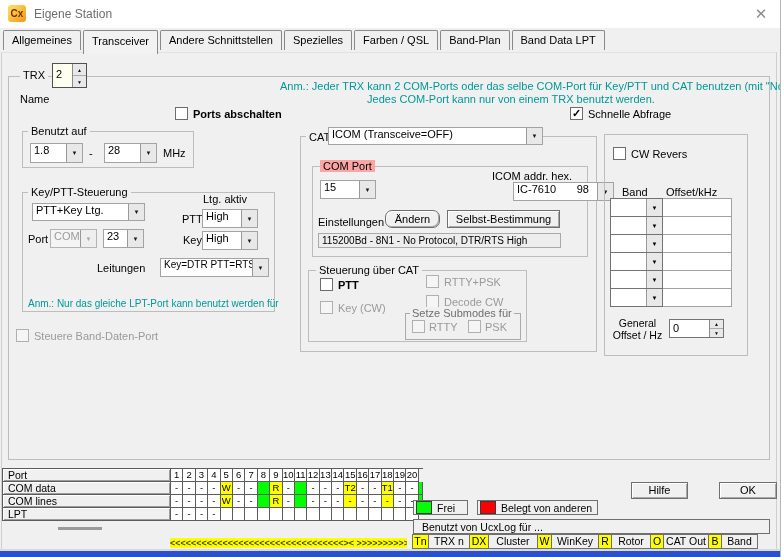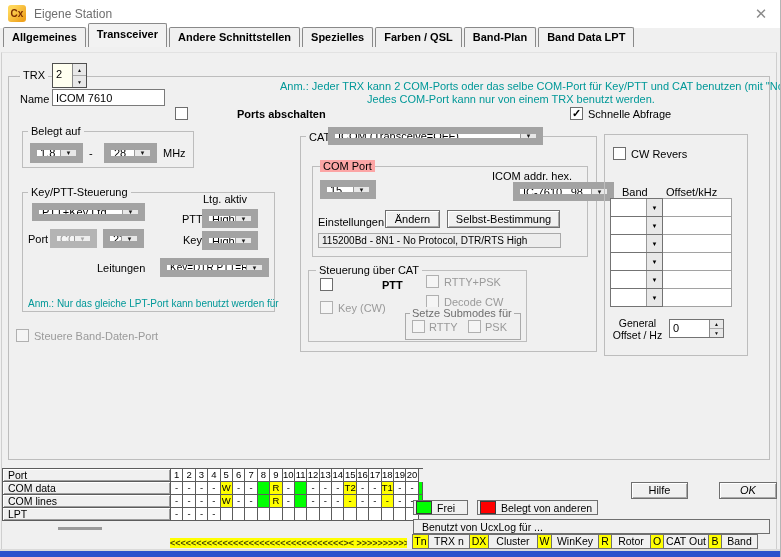--- a/index.html
+++ b/index.html
@@ -9,43 +9,43 @@
   .abs{position:absolute;box-sizing:border-box;}
   
   .titlebar{position:absolute;left:0;top:0;width:781px;height:28px;background:#ffffff;}
   .appicon{position:absolute;left:8px;top:5px;width:18px;height:17px;border-radius:3px;
            background:linear-gradient(135deg,#ffd659 20%,#efa21e 85%);color:#7c2d00;
            font-size:10px;font-weight:bold;text-align:center;line-height:17px;}
   .wtitle{position:absolute;left:34px;top:7px;color:#6f6f6f;font-size:12px;}
   .closex{position:absolute;right:8px;top:3px;width:24px;height:22px;color:#8b8b8b;
           font-size:15px;text-align:center;line-height:22px;}
   
-  .tabstrip{position:absolute;left:3px;top:24px;height:23px;display:flex;align-items:flex-end;z-index:3;font-weight:bold;}
+  .tabstrip{position:absolute;left:3px;top:30px;height:23px;display:flex;z-index:3;}
   .tab{height:19px;line-height:19px;padding:0 8px;background:#f0f0f0;border:1px solid #898989;
        border-bottom:none;border-radius:2px 2px 0 0;margin-right:2px;white-space:nowrap;}
   .tab.active{height:23px;line-height:21px;background:#f2f2f2;z-index:4;}
   .tabpage{position:absolute;left:1px;top:52px;width:776px;height:505px;background:#f0f0f0;
            border:1px solid #cfcfcf;border-top:1px solid #e2e2e2;box-sizing:border-box;}
   
   .gb{position:absolute;border:1px solid #bdbdbd;box-sizing:border-box;}
   
-  .combo{position:absolute;background:#fff;border:7px solid #a3a3a3;box-sizing:border-box;
-         display:flex;align-items:center;overflow:hidden;}
+  .combo{position:absolute;background:#fff;border:1px solid #a3a3a3;box-sizing:border-box;
+         display:flex;align-items:flex-start;overflow:hidden;}
   .combo .cv{flex:1;padding-left:3px;white-space:nowrap;overflow:hidden;}
   .combo .ca{width:15px;align-self:stretch;background:#e8e8e8;border-left:1px solid #999;
              display:flex;align-items:center;justify-content:center;font-size:6px;color:#1a1a1a;flex:none;}
   .combo.disabled{background:#f4f4f4;border-color:#b4b4b4;color:#9b9b9b;}
   .combo.disabled .ca{color:#a8a8a8;background:#eeeeee;}
   .combo.small .cv{font-size:10px;}
   
   .cb{position:absolute;width:13px;height:13px;background:#fff;border:1px solid #6d6d6d;
       box-sizing:border-box;text-align:center;line-height:11px;font-size:11px;font-weight:bold;}
   .cb.disabled{border-color:#b0b0b0;background:#f5f5f5;}
   .lbl{position:absolute;white-space:nowrap;}
-  .bold{font-weight:bold;margin-left:44px;}
+  .bold{font-weight:bold;}
   .gray{color:#9a9a9a;}
   .dgray{color:#6e6e6e;}
   .note{position:absolute;color:#009898;white-space:nowrap;}
   
   .btn{position:absolute;background:#f0f0f0;border:1px solid #6f6f6f;box-sizing:border-box;
        box-shadow:inset 1px 1px 0 #ffffff,inset -1px -1px 0 #a9a9a9;text-align:center;}
   .inp{position:absolute;background:#fff;border:1px solid #7a7a7a;box-sizing:border-box;
        font:11px "Liberation Sans",sans-serif;padding:0 3px;outline:none;}
   .sunken{position:absolute;background:#ededed;border:1px solid #a9a9a9;box-sizing:border-box;
           font-size:10px;line-height:13px;padding-left:3px;white-space:nowrap;overflow:hidden;}
@@ -112,32 +112,31 @@
   <div class="gb" style="left:8px;top:76px;width:762px;height:384px;"></div>
   <span class="lbl" style="left:20px;top:69px;background:#f0f0f0;padding:0 3px;">TRX</span>
   <div class="spin" style="left:52px;top:63px;width:35px;height:25px;">
     <span class="sv" style="background:#fffff0;">2</span>
     <span class="sbtns">
       <span class="sb up">▲</span>
       <span class="sb down">▼</span>
     </span>
   </div>
   <span class="lbl" style="left:20px;top:93px;">Name</span>
-  <input class="inp" style="left: 52px; top: 89px; width: 113px; height: 17px;" value="ICOM 7610">
 
   <div class="note" style="left:280px;top:80px;width:462px;text-align:center;">Anm.: Jeder TRX kann 2 COM-Ports oder das selbe COM-Port für Key/PTT und CAT benutzen (mit "No Protocol").</div>
   <div class="note" style="left:280px;top:93px;width:462px;text-align:center;">Jedes COM-Port kann nur von einem TRX benutzt werden.</div>
 
   <span class="cb" style="left:175px;top:107px;"></span>
   <span class="lbl bold" style="left:193px;top:108px;">Ports abschalten</span>
   <span class="cb checked" style="left:570px;top:107px;">✓</span>
   <span class="lbl" style="left:588px;top:108px;">Schnelle Abfrage</span>
 
   <div class="gb" style="left:22px;top:131px;width:172px;height:37px;"></div>
-  <span class="lbl" style="left:28px;top:125px;background:#f0f0f0;padding:0 3px;">Belegt auf</span>
+  <span class="lbl" style="left:28px;top:125px;background:#f0f0f0;padding:0 3px;">Benutzt auf</span>
   <div class="combo" style="left:30px;top:143px;width:53px;height:20px;">
     <span class="cv">1.8</span>
       <span class="ca">▼</span>
   </div>
   <span class="lbl" style="left:89px;top:147px;">-</span>
   <div class="combo" style="left:104px;top:143px;width:53px;height:20px;">
     <span class="cv">28</span>
       <span class="ca">▼</span>
   </div>
   <span class="lbl" style="left:163px;top:147px;">MHz</span>
@@ -191,21 +190,21 @@
     <span class="cv">15</span>
       <span class="ca">▼</span>
   </div>
   <span class="lbl" style="left:492px;top:170px;">ICOM addr. hex.</span>
   <div class="combo" style="left:513px;top:182px;width:101px;height:19px;">
     <span class="cv">IC-7610</span>
     <span style="padding-right:8px;">98</span>
     <span class="ca">▼</span>
   </div>
   <span class="lbl" style="left:318px;top:216px;">Einstellungen</span>
-  <div class="btn" style="left:385px;top:210px;width:55px;height:18px;line-height:16px;">Ändern</div>
+  <div class="btn" style="left:385px;top:210px;width:55px;height:18px;line-height:16px;border-radius:7px;">Ändern</div>
   <div class="btn" style="left:447px;top:210px;width:113px;height:18px;line-height:16px;">Selbst-Bestimmung</div>
   <div class="sunken" style="left:318px;top:233px;width:243px;height:15px;">115200Bd - 8N1 - No Protocol, DTR/RTS High</div>
 
   <div class="gb" style="left:308px;top:270px;width:219px;height:72px;"></div>
   <span class="lbl" style="left:316px;top:264px;background:#f0f0f0;padding:0 3px;">Steuerung über CAT</span>
   <span class="cb" style="left:320px;top:278px;"></span>
   <span class="lbl bold" style="left:338px;top:279px;">PTT</span>
   <span class="cb disabled" style="left:320px;top:301px;"></span>
   <span class="lbl gray" style="left:338px;top:302px;">Key (CW)</span>
   <span class="cb disabled" style="left:426px;top:275px;"></span>
@@ -373,21 +372,21 @@
         <div class="ptc"></div>
         <div class="ptc"></div>
         <div class="ptc"></div>
         <div class="ptc"></div>
       </div>
     </div>
   <div class="thumb"></div>
   <div class="arrows">&lt;&lt;&lt;&lt;&lt;&lt;&lt;&lt;&lt;&lt;&lt;&lt;&lt;&lt;&lt;&lt;&lt;&lt;&lt;&lt;&lt;&lt;&lt;&lt;&lt;&lt;&lt;&lt;&lt;&lt;&lt;&lt;&lt;&gt;&lt; &gt;&gt;&gt;&gt;&gt;&gt;&gt;&gt;&gt;&gt;&gt;&gt;&gt;&gt;&gt;&gt;&gt;&gt;&gt;&gt;&gt;&gt;&gt;&gt;&gt;&gt;&gt;&gt;&gt;&gt;&gt;&gt;&gt;</div>
 
   <div class="btn" style="left:631px;top:482px;width:57px;height:17px;line-height:15px;">Hilfe</div>
-  <div class="btn" style="left:719px;top:482px;width:58px;height:17px;line-height:15px;font-style:italic;">OK</div>
+  <div class="btn" style="left:719px;top:482px;width:58px;height:17px;line-height:15px;">OK</div>
 
   <div class="legbox" style="left:413px;top:500px;width:55px;height:15px;">
     <span class="swatch" style="background:#00ff00;"></span>
     <span>Frei</span>
   </div>
   <div class="legbox" style="left:477px;top:500px;width:121px;height:15px;">
     <span class="swatch" style="background:#ff0000;"></span>
     <span>Belegt von anderen</span>
   </div>
   <div class="legbox" style="left:413px;top:519px;width:357px;height:15px;padding-left:8px;">Benutzt von UcxLog für ...</div>

